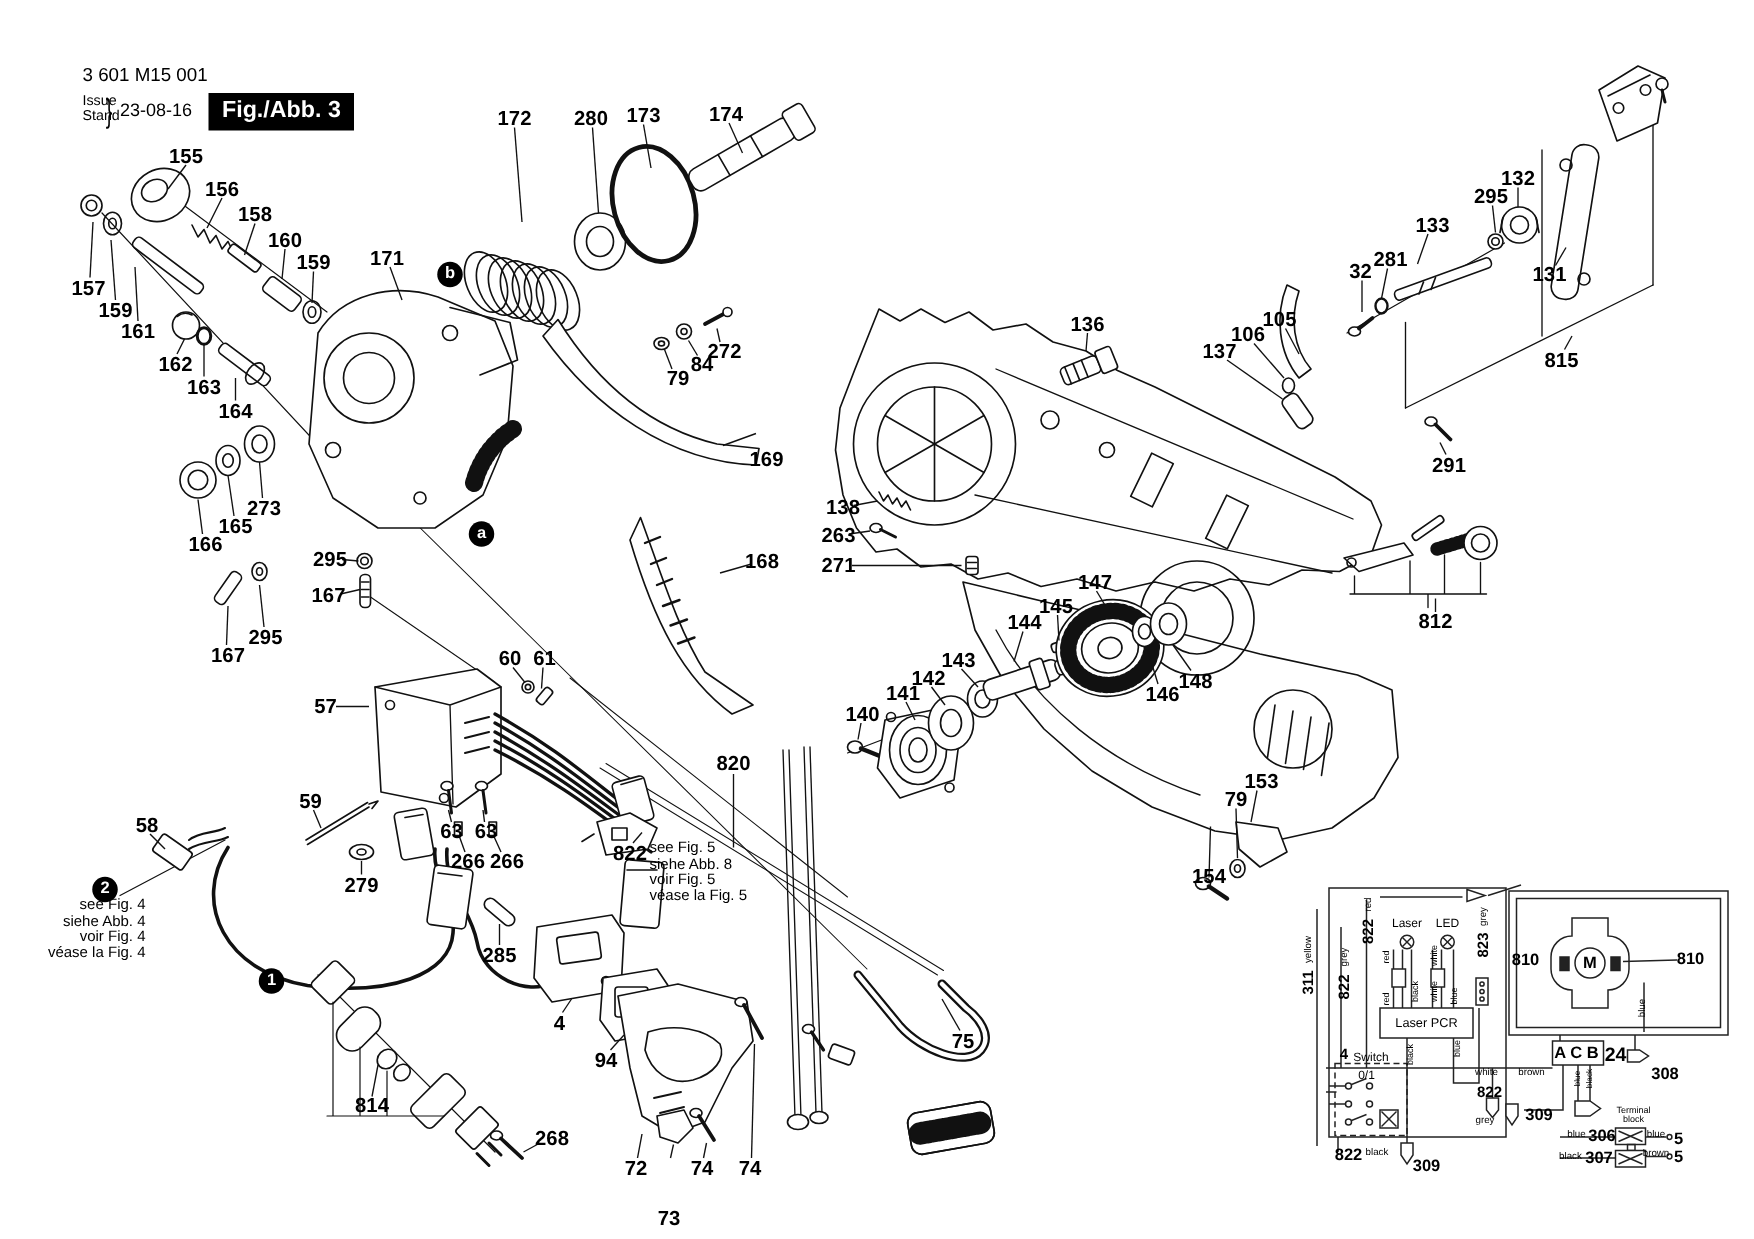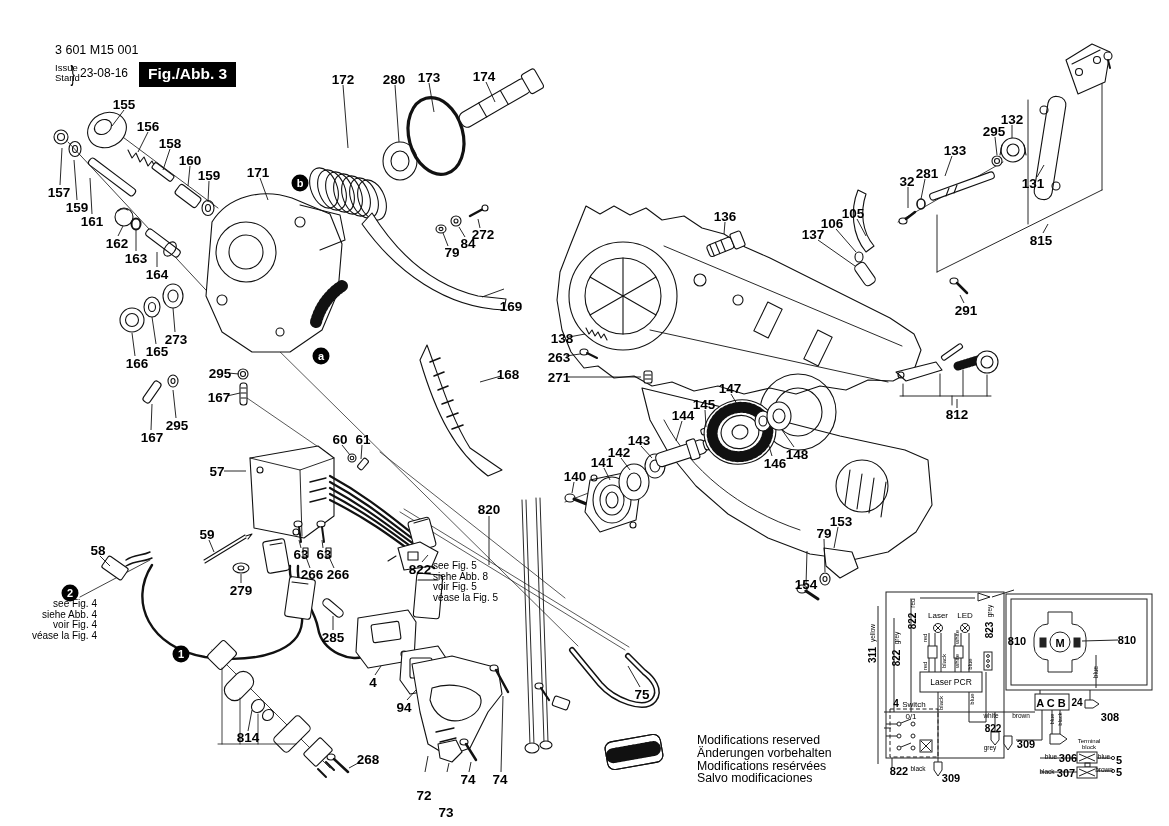--- a/index.html
+++ b/index.html
@@ -508,26 +508,20 @@
       <div>siehe Abb. 4</div>
       <div>voir Fig. 4</div>
       <div>véase la Fig. 4</div>
     </div>
   <div class="note" style="left:433px;top:561px;">
       <div>see Fig. 5</div>
       <div>siehe Abb. 8</div>
       <div>voir Fig. 5</div>
       <div>véase la Fig. 5</div>
     </div>
-  <div class="note mod" style="left:697px;top:734px;">
-      <div>Modifications reserved</div>
-      <div>Änderungen vorbehalten</div>
-      <div>Modifications resérvées</div>
-      <div>Salvo modificaciones</div>
-    </div>
 
   <div id="labels-layer">
       <div class="plabel" style="left: 124px; top: 104px;">155</div>
       <div class="plabel" style="left: 148px; top: 126px;">156</div>
       <div class="plabel" style="left: 170px; top: 143px;">158</div>
       <div class="plabel" style="left: 190px; top: 160px;">160</div>
       <div class="plabel" style="left: 209px; top: 175px;">159</div>
       <div class="plabel" style="left: 59px; top: 192px;">157</div>
       <div class="plabel" style="left: 77px; top: 207px;">159</div>
       <div class="plabel" style="left: 92px; top: 221px;">161</div>
@@ -559,21 +553,21 @@
       <div class="plabel" style="left: 301px; top: 554px;">63</div>
       <div class="plabel" style="left: 324px; top: 554px;">63</div>
       <div class="plabel" style="left: 312px; top: 574px;">266</div>
       <div class="plabel" style="left: 338px; top: 574px;">266</div>
       <div class="plabel" style="left: 241px; top: 590px;">279</div>
       <div class="plabel" style="left: 333px; top: 637px;">285</div>
       <div class="plabel" style="left: 248px; top: 737px;">814</div>
       <div class="plabel" style="left: 368px; top: 759px;">268</div>
       <div class="plabel" style="left: 373px; top: 682px;">4</div>
       <div class="plabel" style="left: 404px; top: 707px;">94</div>
-      <div class="plabel" style="left: 424px; top: 779px; margin-top: 16px;">72</div>
+      <div class="plabel" style="left: 424px; top: 779px;">72</div>
       <div class="plabel" style="left: 446px; top: 779px; margin-top: 33px;">73</div>
       <div class="plabel" style="left: 468px; top: 779px;">74</div>
       <div class="plabel" style="left: 500px; top: 779px;">74</div>
       <div class="plabel" style="left: 420px; top: 569px;">822</div>
       <div class="plabel" style="left: 489px; top: 509px;">820</div>
       <div class="plabel" style="left: 642px; top: 694px;">75</div>
       <div class="plabel" style="left: 725px; top: 216px;">136</div>
       <div class="plabel" style="left: 813px; top: 234px;">137</div>
       <div class="plabel" style="left: 832px; top: 223px;">106</div>
       <div class="plabel" style="left: 853px; top: 213px;">105</div>
@@ -617,21 +611,21 @@
       <div class="slabel" style="left: 911px; top: 717px; font-size: 8px;">0/1</div>
       <div class="slabel" style="left: 899px; top: 771px; font-size: 11px; font-weight: bold;">822</div>
       <div class="slabel" style="left: 918px; top: 769px; font-size: 6.5px;">black</div>
       <div class="slabel" style="left: 951px; top: 778px; font-size: 11px; font-weight: bold;">309</div>
       <div class="slabel" style="left: 991px; top: 716px; font-size: 6.5px;">white</div>
       <div class="slabel" style="left: 1021px; top: 716px; font-size: 6.5px;">brown</div>
       <div class="slabel" style="left: 993px; top: 729px; font-size: 10px; font-weight: bold;">822</div>
       <div class="slabel" style="left: 990px; top: 748px; font-size: 6.5px;">grey</div>
       <div class="slabel" style="left: 1026px; top: 744px; font-size: 11px; font-weight: bold;">309</div>
       <div class="slabel" style="left: 1051px; top: 703px; font-size: 11px; font-weight: bold;">A C B</div>
-      <div class="slabel" style="left: 1077px; top: 703px; font-size: 10px; font-weight: bold;">24</div>
+      <div class="slabel" style="left: 1077px; top: 703px; font-size: 13px; font-weight: bold;">24</div>
       <div class="slabel" style="left: 1110px; top: 717px; font-size: 11px; font-weight: bold;">308</div>
       <div class="slabel" style="left: 1017px; top: 641px; font-size: 11px; font-weight: bold;">810</div>
       <div class="slabel" style="left: 1127px; top: 640px; font-size: 11px; font-weight: bold;">810</div>
       <div class="slabel" style="left: 1060px; top: 643px; font-size: 11px; font-weight: bold;">M</div>
       <div class="slabel" style="left: 1051px; top: 757px; font-size: 6.5px;">blue</div>
       <div class="slabel" style="left: 1068px; top: 758px; font-size: 11px; font-weight: bold;">306</div>
       <div class="slabel" style="left: 1104px; top: 757px; font-size: 6.5px;">blue</div>
       <div class="slabel" style="left: 1119px; top: 760px; font-size: 11px; font-weight: bold;">5</div>
       <div class="slabel" style="left: 1047px; top: 772px; font-size: 6.5px;">black</div>
       <div class="slabel" style="left: 1066px; top: 773px; font-size: 11px; font-weight: bold;">307</div>

